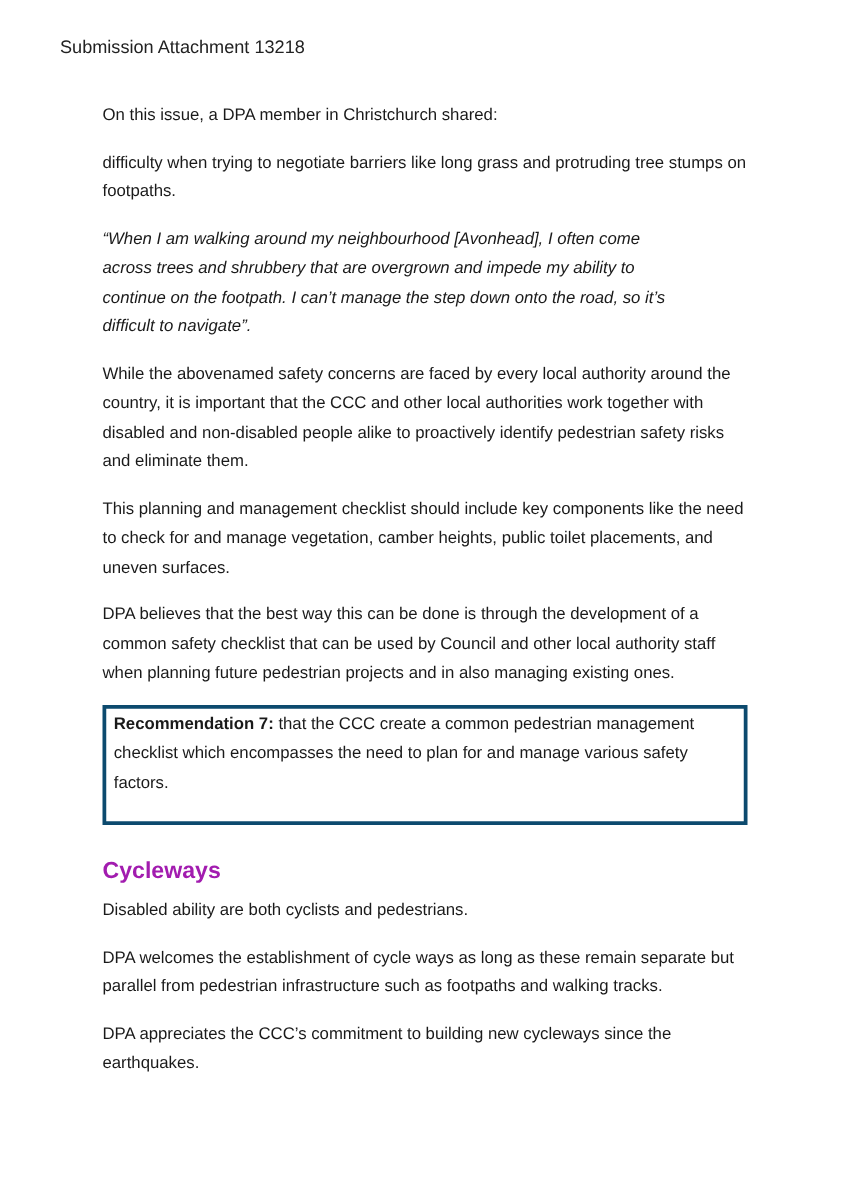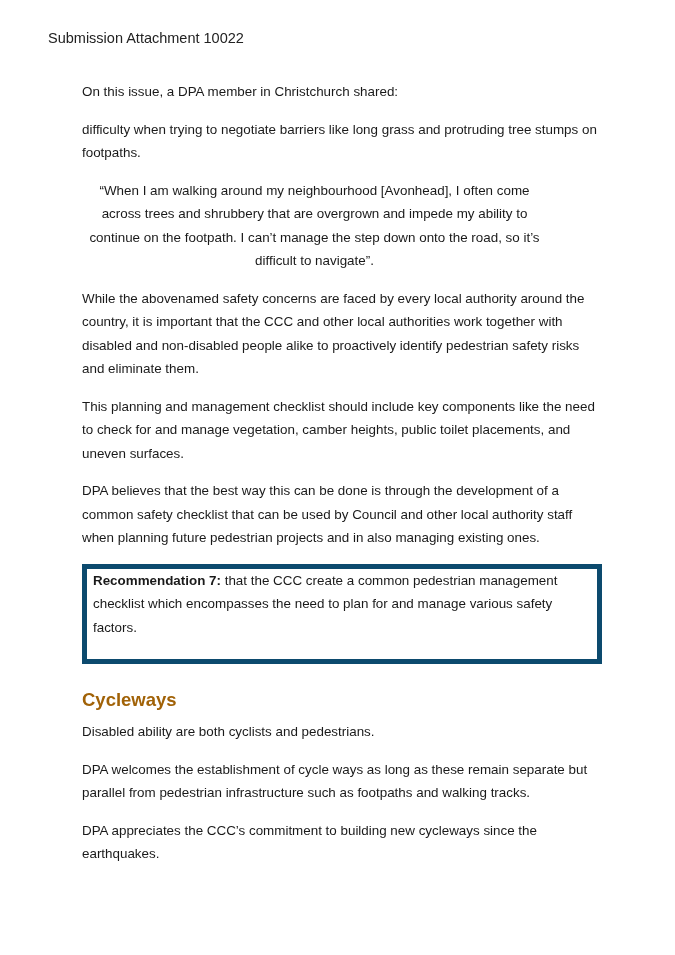--- a/index.html
+++ b/index.html
@@ -27,47 +27,47 @@
     left: 82px;
     top: 80px;
     width: 520px;
     font-size: 13.4px;
     line-height: 23.5px;
   }
   .content p {
     margin: 0 0 14px 0;
   }
   .quote {
-    text-align: center;
+    font-style: italic;
     margin: 0 0 14px 0;
     padding: 0 2px 0 0;
     width: 465px;
     margin-left: 2px;
   }
   .rec-box {
-    border: 5px solid #0c4a6e;
+    border: 3px solid #0c4a6e;
     padding: 0 6px 20px 6px;
     margin: 0 0 22px 0;
     width: 498px;
   }
   .rec-box .lbl {
     font-weight: bold;
   }
   h2 {
     margin: 0 0 6px 0;
     font-size: 18.5px;
-    color: #a16207;
+    color: #a21caf;
     font-weight: bold;
     line-height: 28px;
   }
 </style>
 </head>
 <body>
 
-<div class="header">Submission Attachment 10022</div>
+<div class="header">Submission Attachment 13218</div>
 
 <div class="content">
   <p>On this issue, a DPA member in Christchurch shared:</p>
   <p>difficulty when trying to negotiate barriers like long grass and protruding tree stumps on footpaths.</p>
   <p class="quote">“When I am walking around my neighbourhood [Avonhead], I often come across trees and shrubbery that are overgrown and impede my ability to continue on the footpath. I can’t manage the step down onto the road, so it’s difficult to navigate”.</p>
   <p>While the abovenamed safety concerns are faced by every local authority around the country, it is important that the CCC and other local authorities work together with disabled and non-disabled people alike to proactively identify pedestrian safety risks and eliminate them.</p>
   <p>This planning and management checklist should include key components like the need to check for and manage vegetation, camber heights, public toilet placements, and uneven surfaces.</p>
   <p>DPA believes that the best way this can be done is through the development of a common safety checklist that can be used by Council and other local authority staff when planning future pedestrian projects and in also managing existing ones.</p>
 
   <div class="rec-box">

